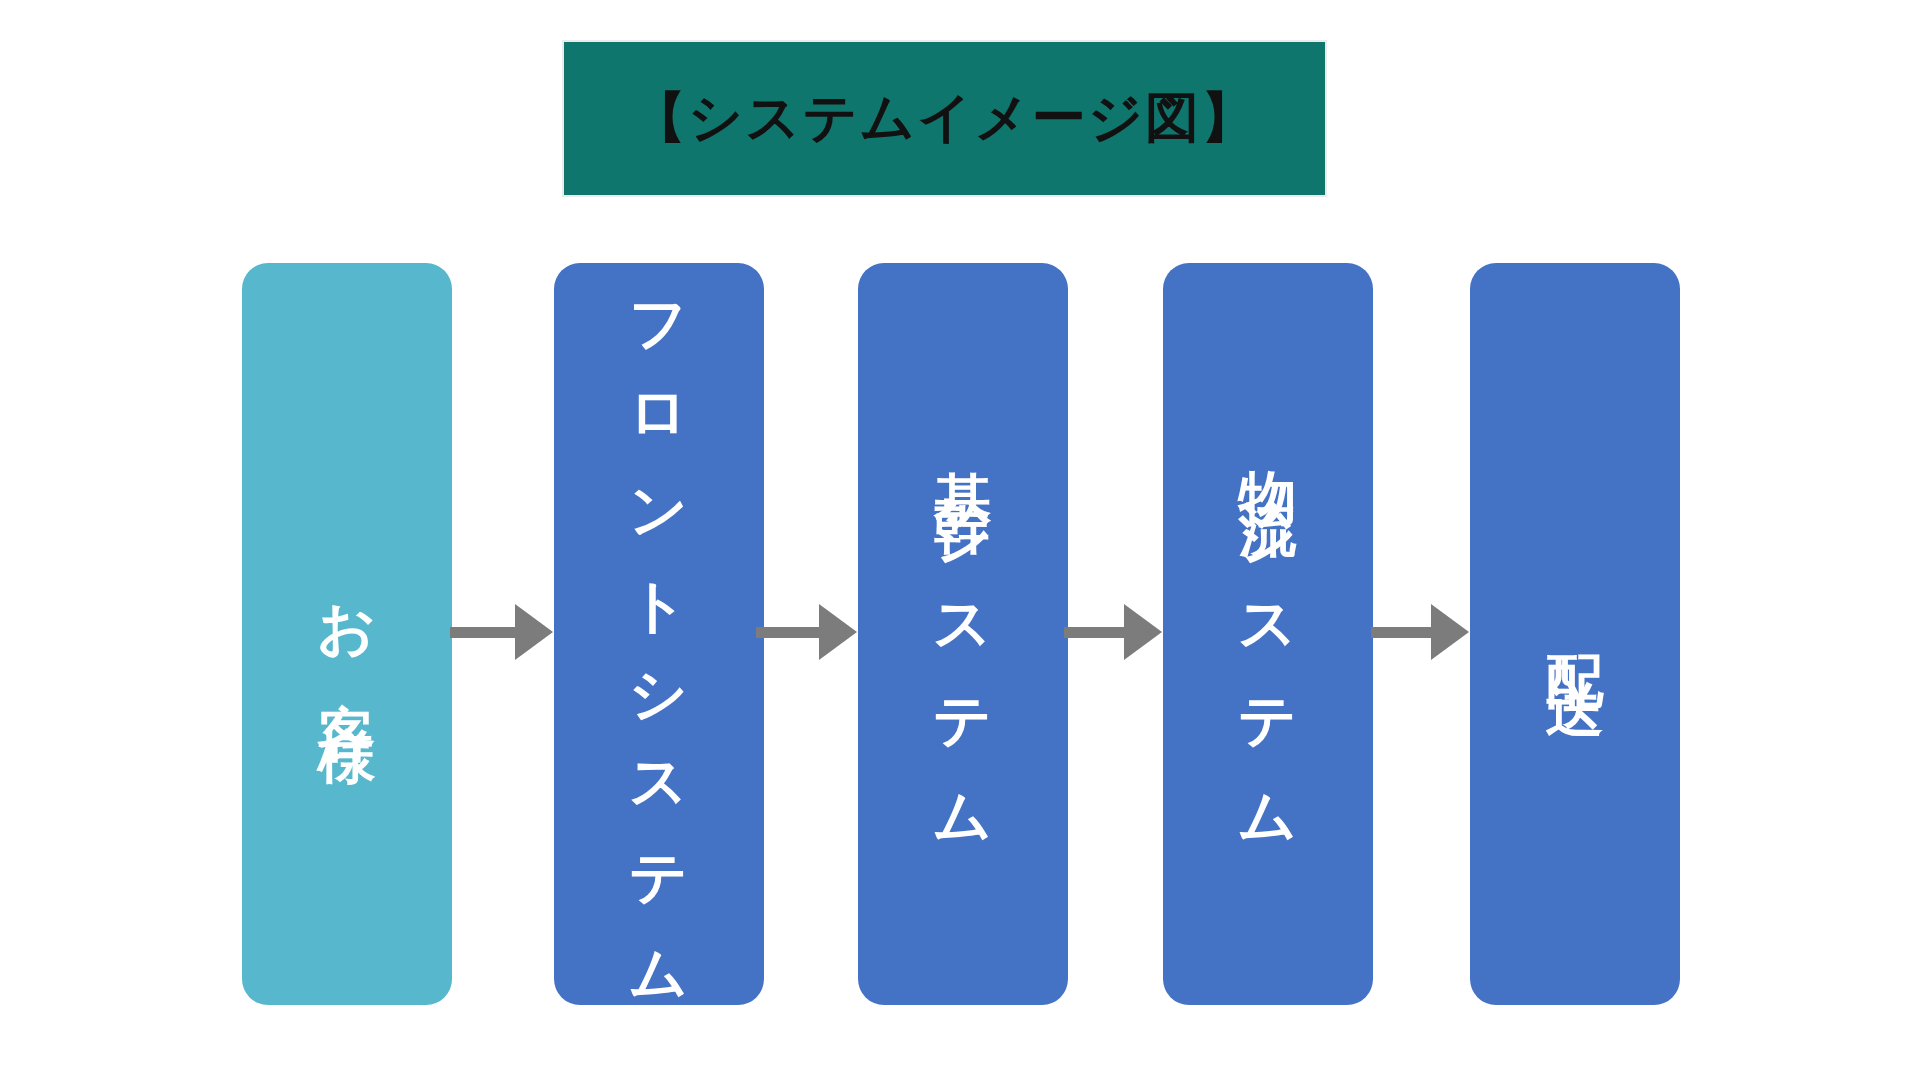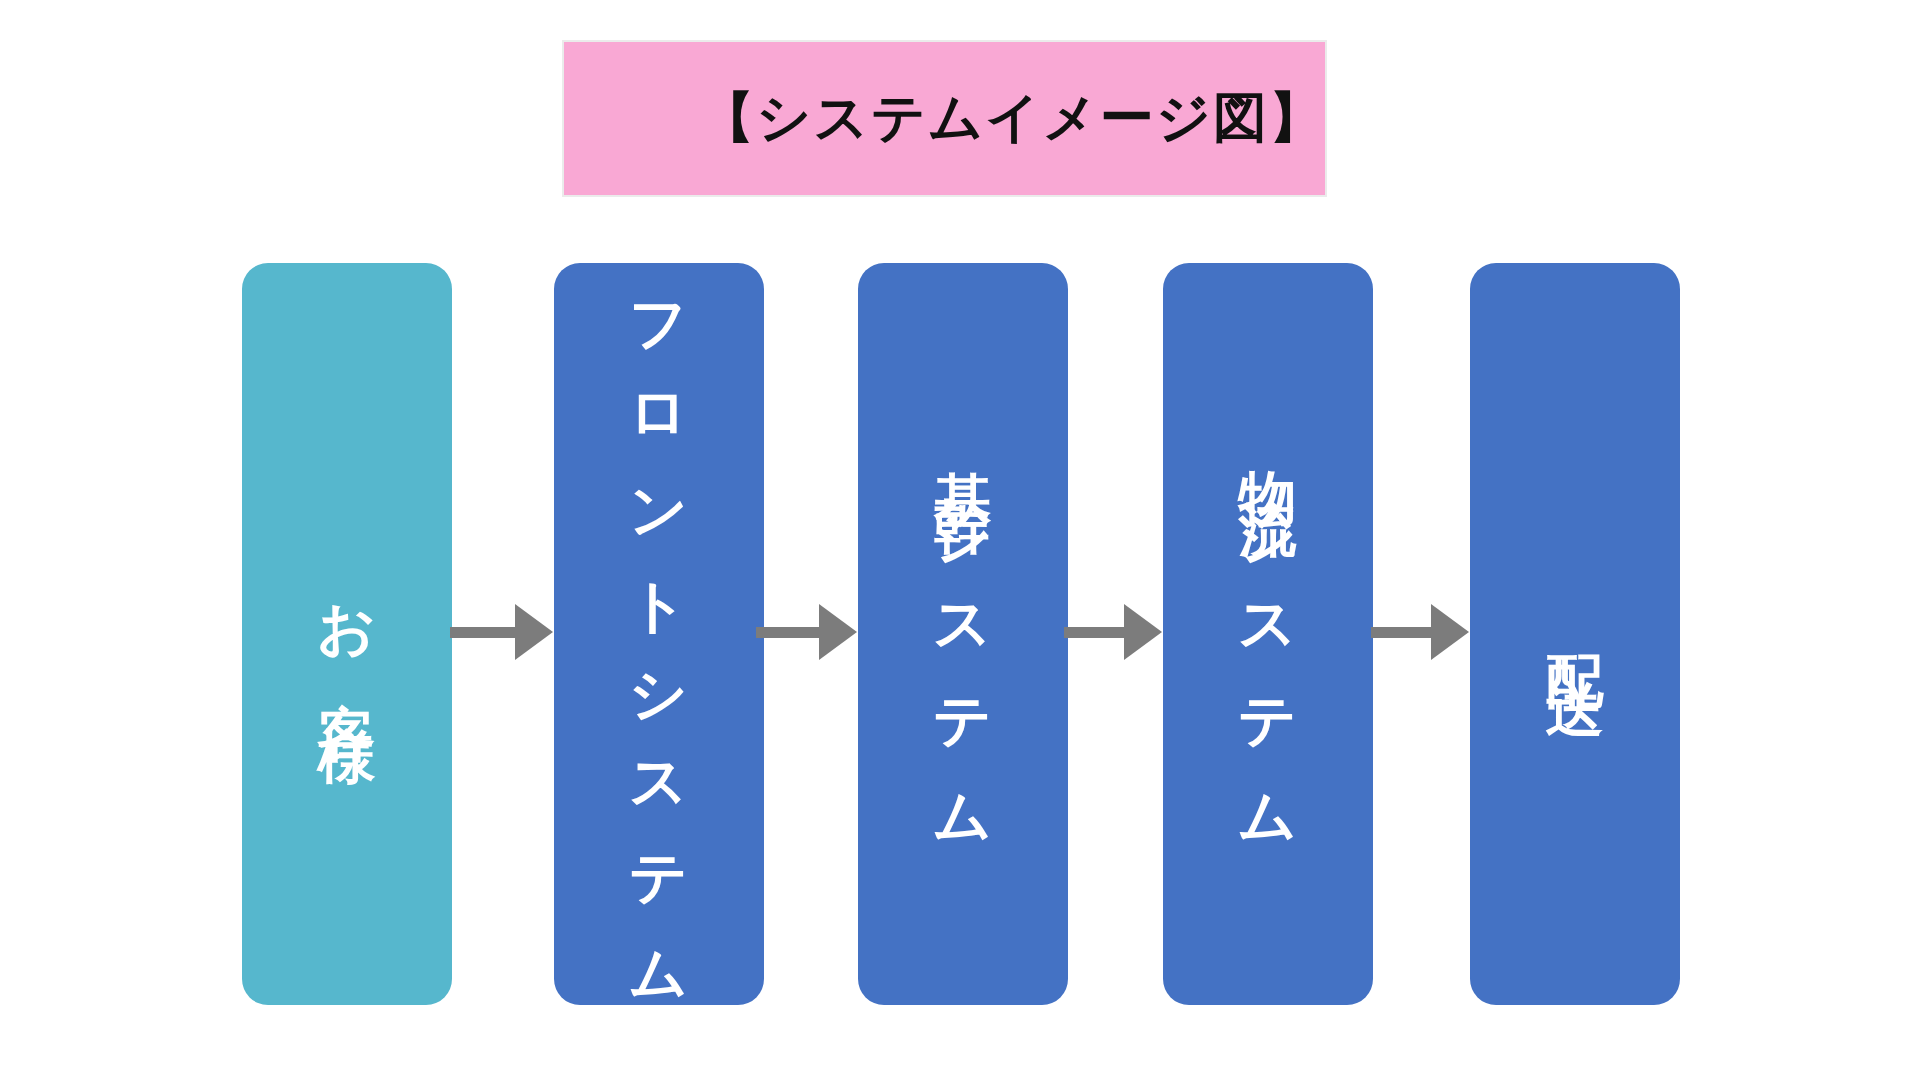--- a/index.html
+++ b/index.html
@@ -16,25 +16,25 @@
     overflow: hidden;
   }
   
   .title-box {
     position: absolute;
     left: 562px;
     top: 40px;
     width: 765px;
     height: 157px;
     box-sizing: border-box;
-    background: #f9a8d4;
+    background: #0f766e;
     border: 2px solid #ebebeb;
     display: flex;
     align-items: center;
-    justify-content: flex-end;
+    justify-content: center;
   }
   .title-text {
     font-size: 54px;
     font-weight: bold;
     color: #111111;
     letter-spacing: 2px;
     white-space: nowrap;
   }
   
   .node {

